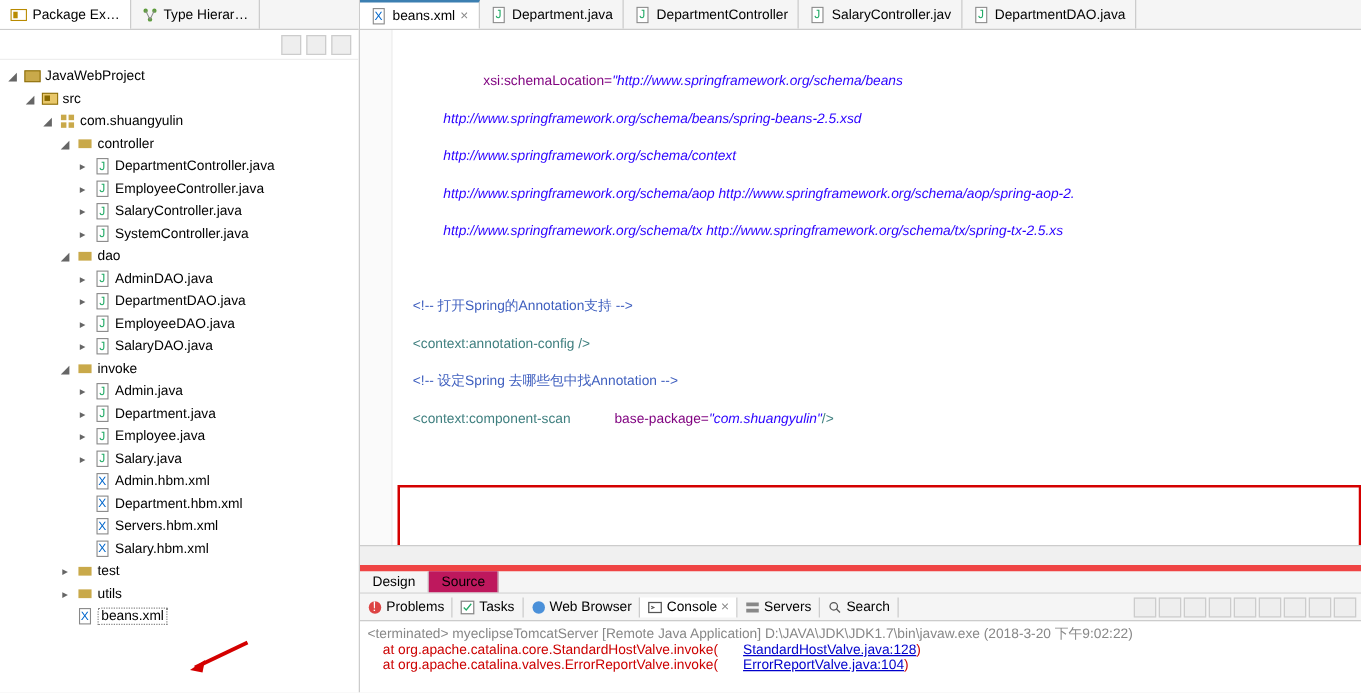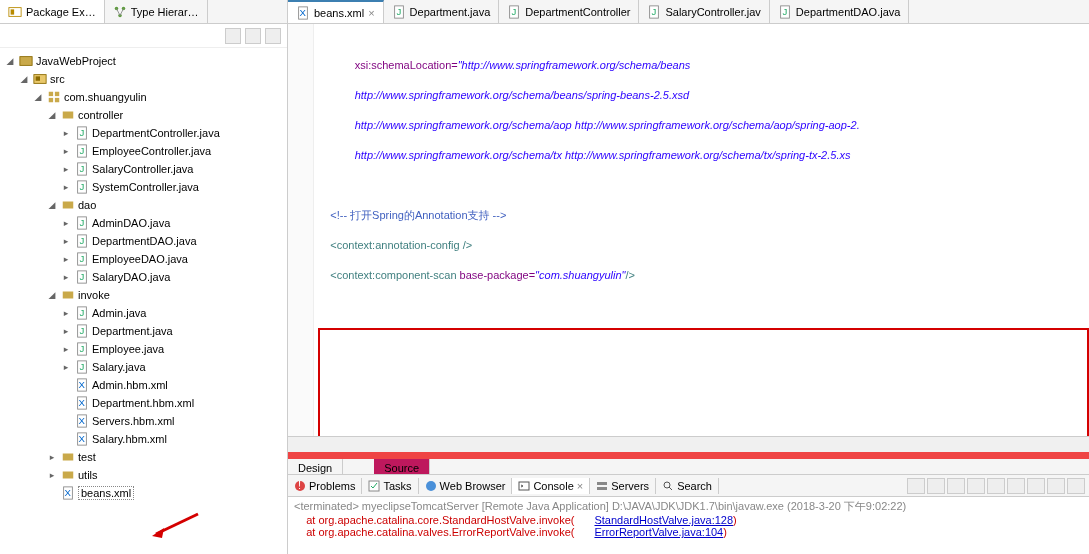--- a/index.html
+++ b/index.html
@@ -18,25 +18,25 @@
 .tree-row .lbl { color: #000; }
 .indent-0 { padding-left: 4px; } .indent-1 { padding-left: 18px; } .indent-2 { padding-left: 32px; } .indent-3 { padding-left: 46px; } .indent-4 { padding-left: 60px; }
 .main { flex: 1; display: flex; flex-direction: column; background: #fff; }
 .editor-tabs { display: flex; height: 24px; background: #f5f5f5; border-bottom: 1px solid #ccc; overflow: hidden; }
 .editor-tab { display: flex; align-items: center; gap: 4px; padding: 2px 8px; border-right: 1px solid #ccc; cursor: pointer; }
 .editor-tab.active { background: #fff; border-top: 2px solid #3c7fb1; }
 .editor { flex: 1; overflow: auto; font-family: Consolas, monospace; font-size: 12px; line-height: 15px; white-space: pre; padding: 4px 0 4px 30px; position: relative; }
 .gutter { position: absolute; left: 0; top: 0; width: 26px; background: #fafafa; border-right: 1px solid #eee; height: 100%; }
 .hl-box { border: 2px solid #d40000; }
 .kw-tag { color: #3f7f7f; }
-.kw-attr { color: #7f007f; }
+.kw-attr { color: #7f007f; margin-left: 32px; }
 .kw-str { color: #2a00ff; font-style: italic; }
 .kw-cmt { color: #3f5fbf; }
 .hscroll { height: 16px; background: #f0f0f0; border-top: 1px solid #ccc; }
-.bottom-tabs { display: flex; height: 22px; border-top: 7px solid #ef4444; background: #f5f5f5; gap: 31px; }
+.bottom-tabs { display: flex; height: 22px; border-top: 5px solid #ef4444; background: #f5f5f5; }
 .bottom-tab { padding: 3px 10px; border-right: 1px solid #ccc; cursor: pointer; }
 .bottom-tab.active { background: #be185d; }
 .views { height: 80px; border-top: 1px solid #ccc; display: flex; flex-direction: column; }
 .view-tabs { display: flex; height: 22px; background: #f5f5f5; border-bottom: 1px solid #ccc; align-items: center; }
 .view-tab { display: flex; align-items: center; gap: 3px; padding: 2px 6px; border-right: 1px solid #ccc; cursor: pointer; }
 .view-tab.active { background: #fff; }
 .view-tab .icon { width: 12px; height: 12px; }
 .view-toolbar { margin-left: auto; display: flex; gap: 2px; padding-right: 4px; }
 .view-toolbar .mini-btn { width: 18px; height: 16px; }
 .console { flex: 1; font-family: Consolas, monospace; font-size: 11px; padding: 2px 6px; overflow: hidden; }
@@ -319,25 +319,27 @@
           <text x="5" y="11" font-size="9" fill="#2a6">J</text>
         </svg>
         <span>DepartmentDAO.java</span>
       </div>
   </div>
 
   <div class="editor">
     <div class="gutter"></div>
 <div>            <span class="kw-attr">xsi:schemaLocation=</span><span class="kw-str">"http://www.springframework.org/schema/beans</span></div>
 <div>            <span class="kw-str">http://www.springframework.org/schema/beans/spring-beans-2.5.xsd</span></div>
+<div>            <span class="kw-str">http://www.springframework.org/schema/context</span></div>
 <div>            <span class="kw-str">http://www.springframework.org/schema/aop http://www.springframework.org/schema/aop/spring-aop-2.</span></div>
 <div>            <span class="kw-str">http://www.springframework.org/schema/tx http://www.springframework.org/schema/tx/spring-tx-2.5.xs</span></div>
 <div> </div>
 <div>    <span class="kw-cmt">&lt;!-- 打开Spring的Annotation支持 --&gt;</span></div>
 <div>    <span class="kw-tag">&lt;context:annotation-config /&gt;</span></div>
+<div>    <span class="kw-cmt">&lt;!-- 设定Spring 去哪些包中找Annotation --&gt;</span></div>
 <div>    <span class="kw-tag">&lt;context:component-scan</span> <span class="kw-attr">base-package=</span><span class="kw-str">"com.shuangyulin"</span><span class="kw-tag">/&gt;</span></div>
 <div> </div>
 <div class="hl-box" style="padding:1px 0;">
 
 
 
 
 
 
 

